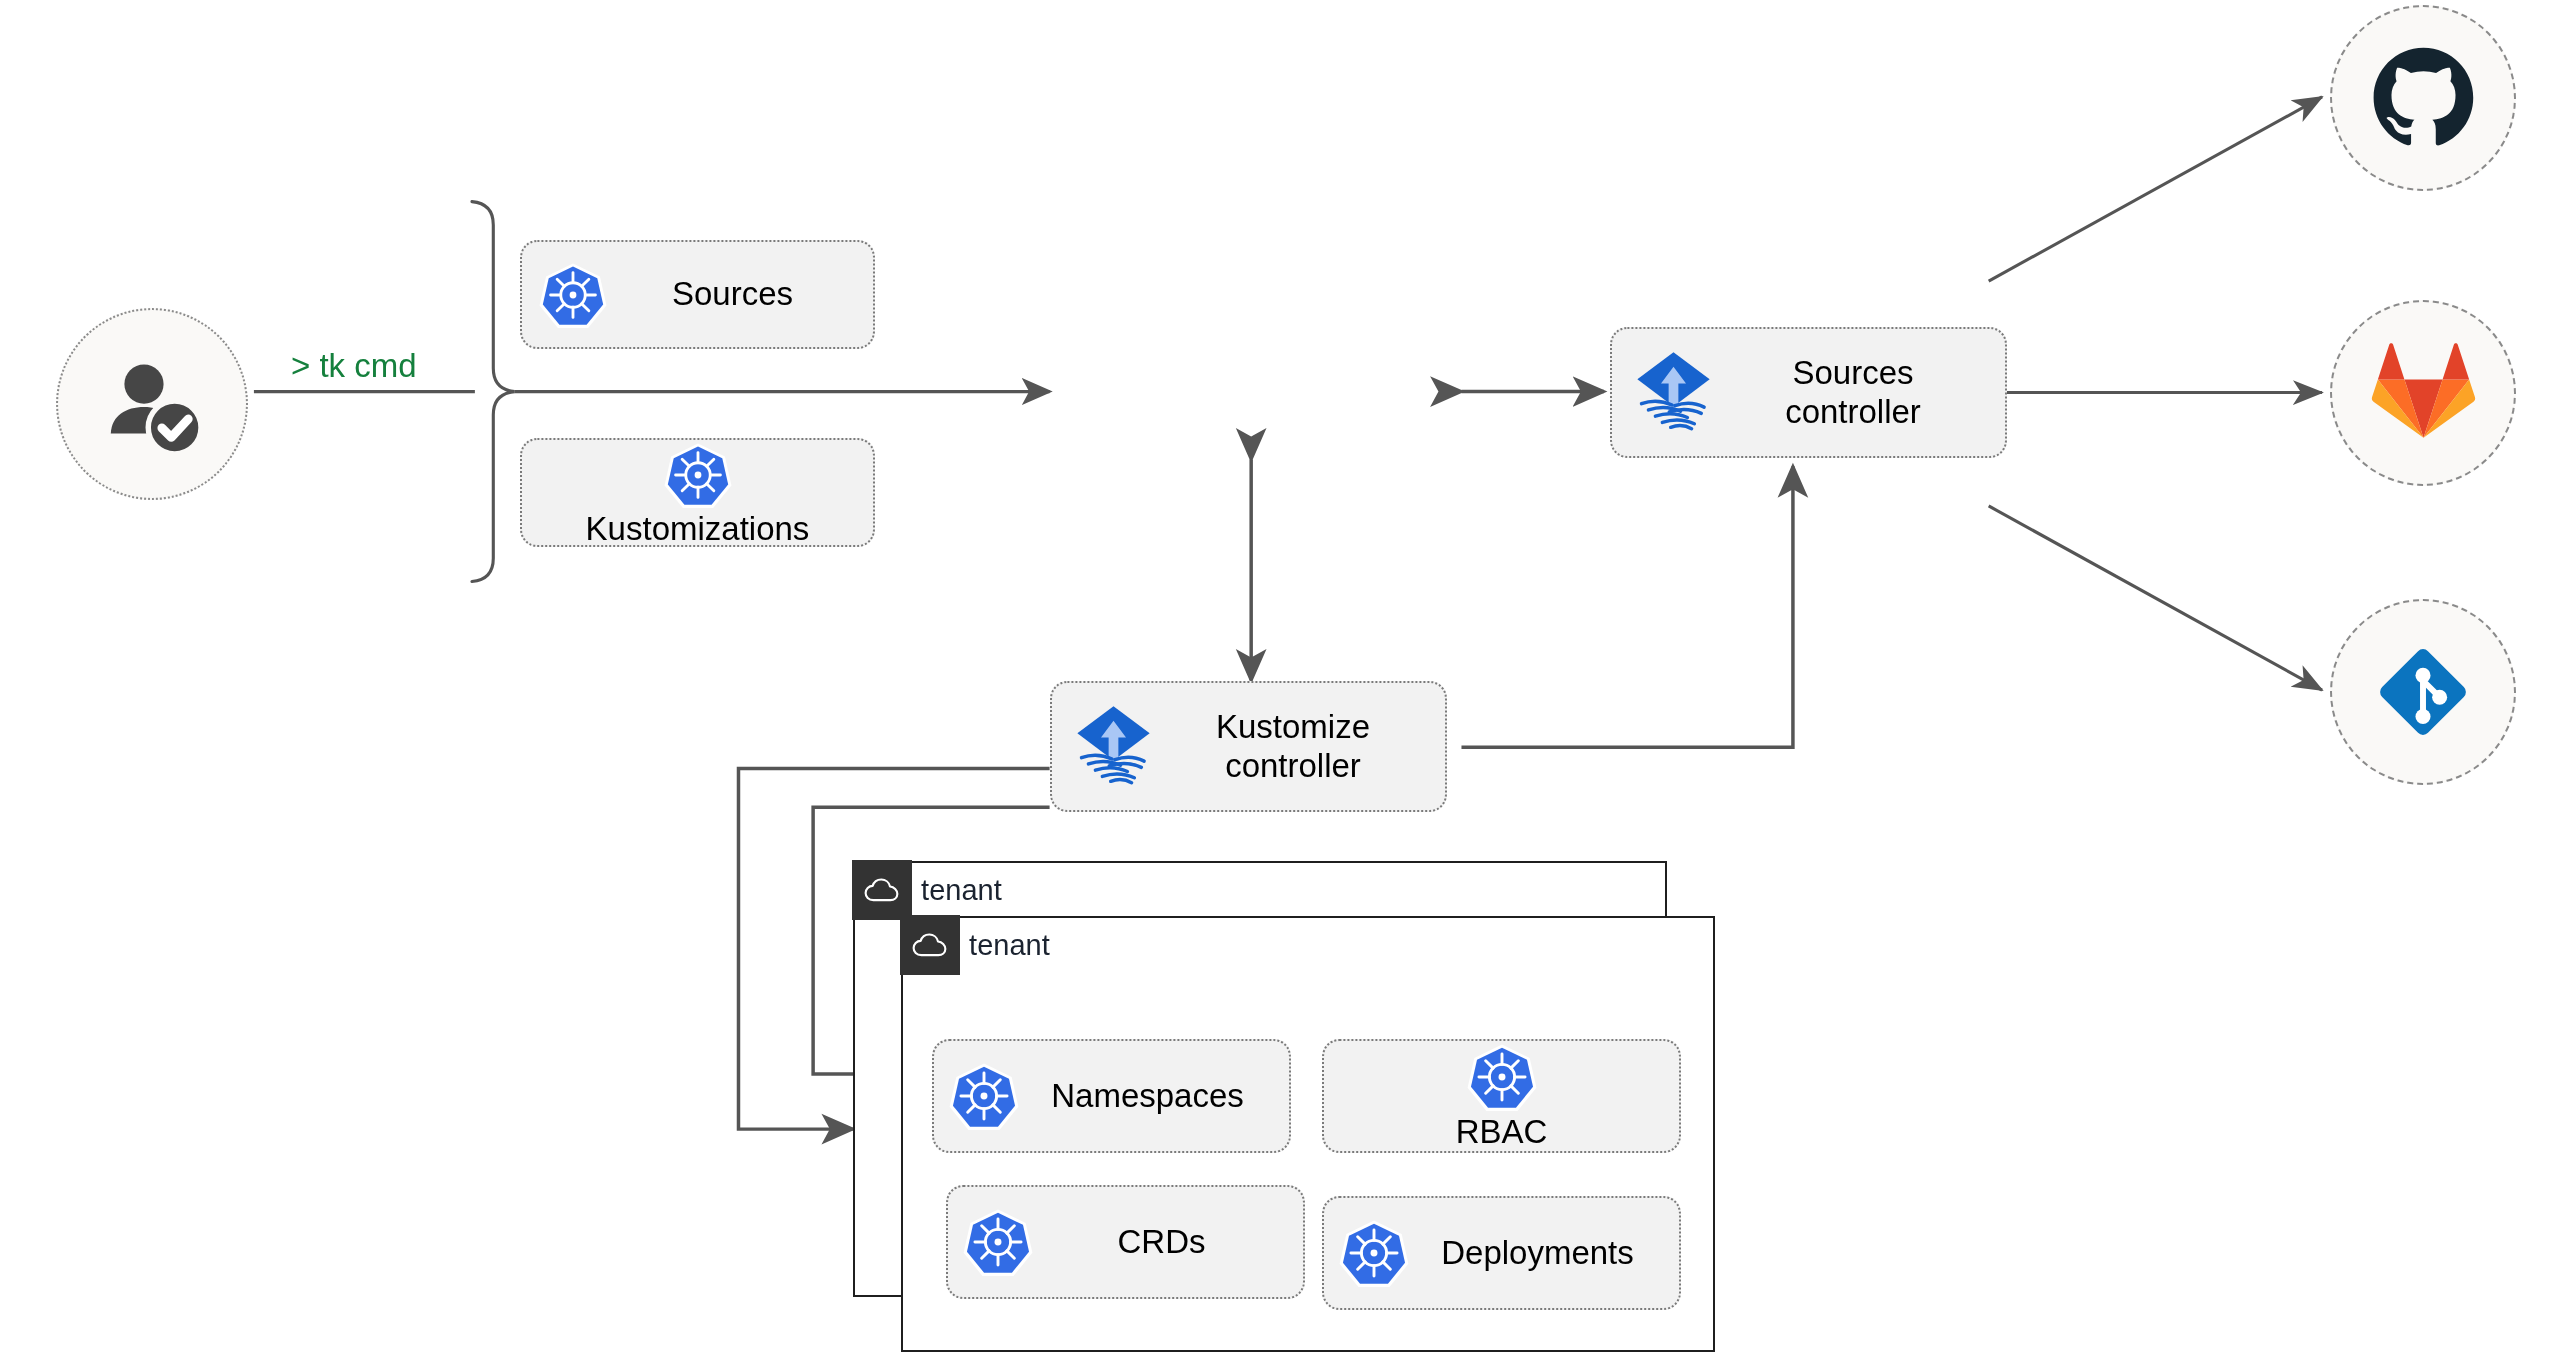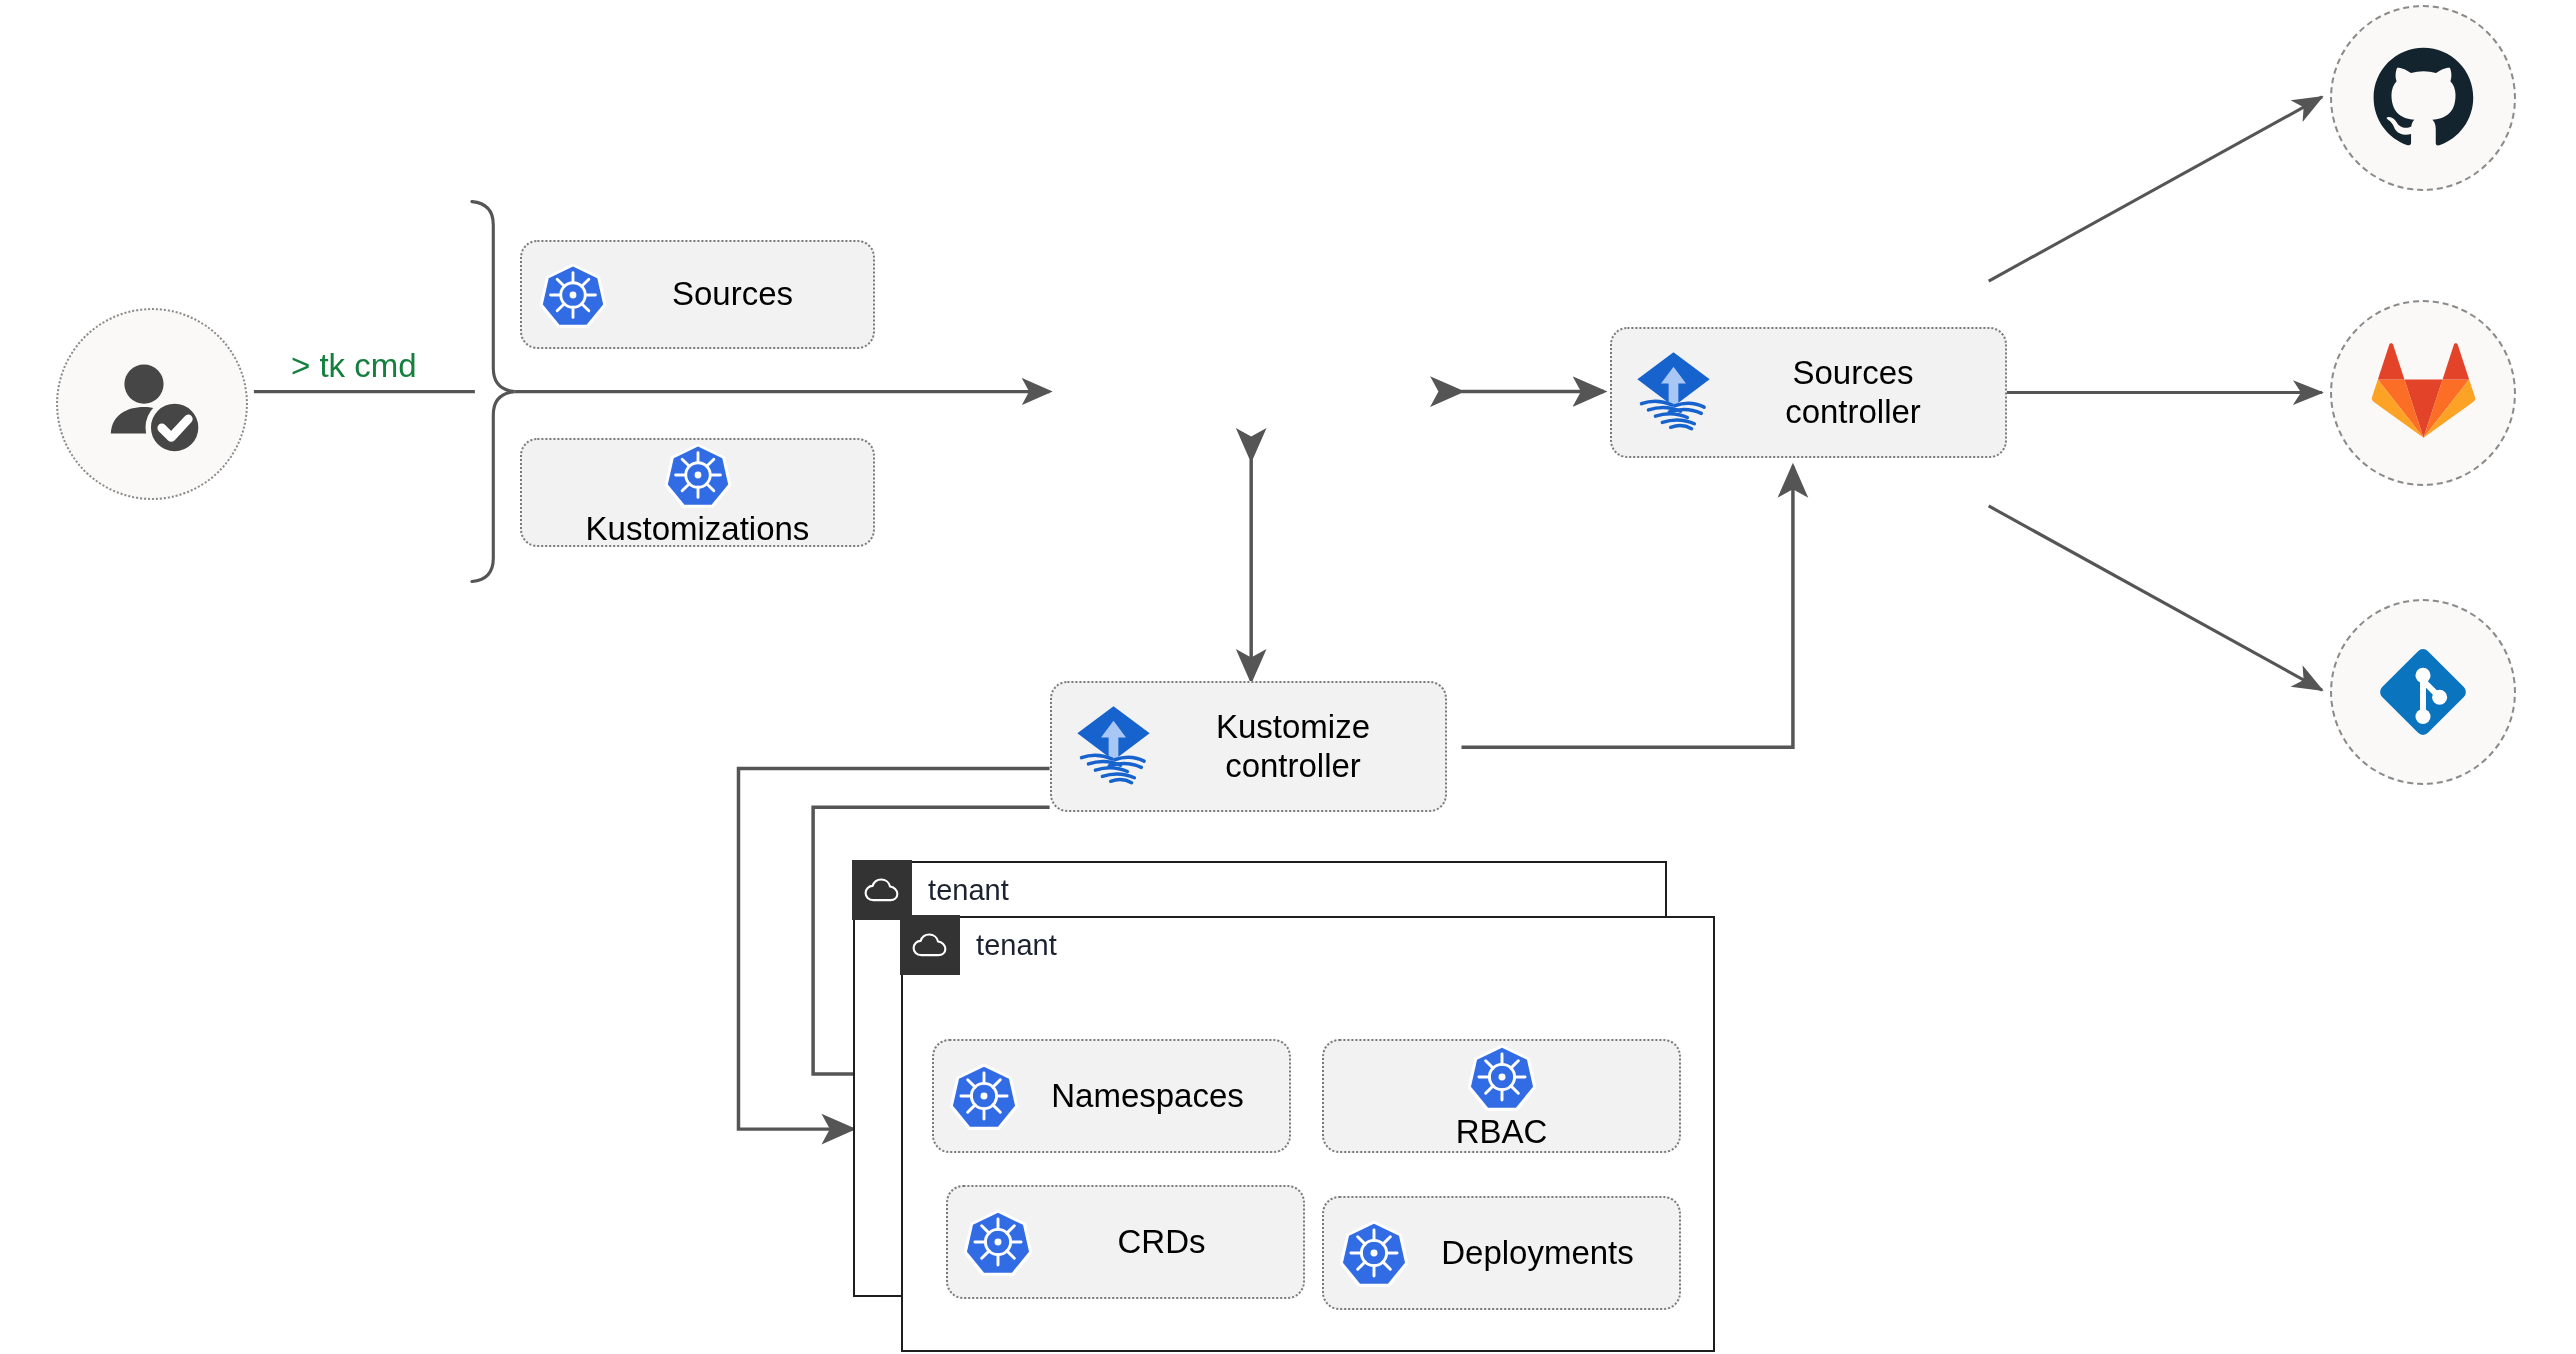--- a/index.html
+++ b/index.html
@@ -56,21 +56,21 @@
     display: flex; align-items: center;
   }
   .tenant .tab {
     width: 60px; height: 60px;
     background: #333333;
     display: flex; align-items: center; justify-content: center;
   }
   .tenant .tname {
     color: #1b2330;
     font-size: 29px;
-    padding-left: 16px;
+    padding-left: 9px;
   }
 
   .cmdlabel {
     position: absolute;
     font-size: 33px;
     color: #15803d;
     white-space: nowrap;
   }
 </style>
 </head>

